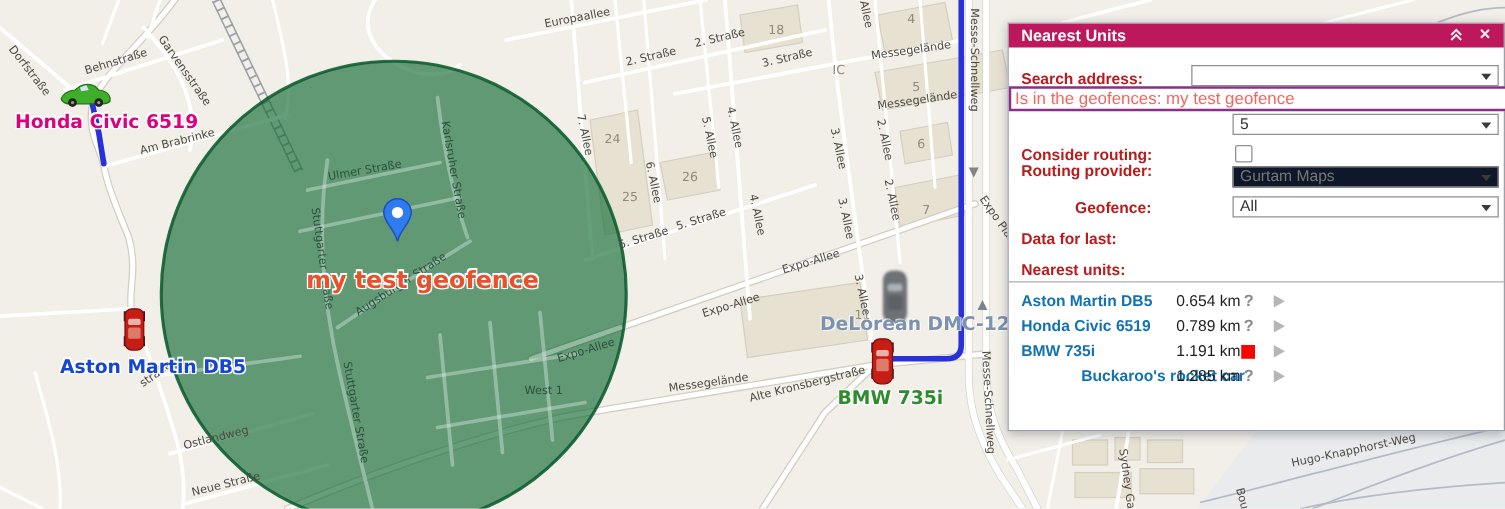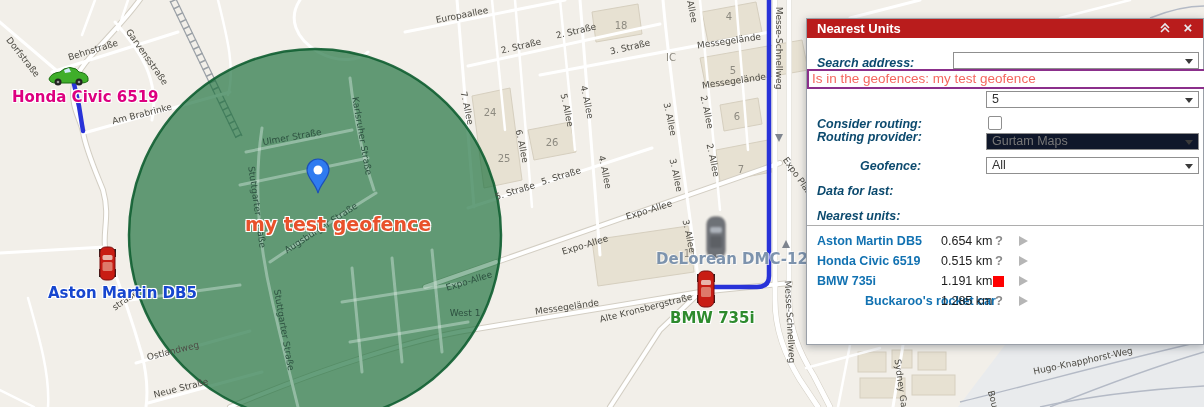--- a/index.html
+++ b/index.html
@@ -18,21 +18,21 @@
      text-shadow:-1px -1px 0 #fff,1px -1px 0 #fff,-1px 1px 0 #fff,1px 1px 0 #fff,0 0 2px #fff;}
 
   
   #panel{position:absolute;left:806px;top:18px;width:398px;height:327px;background:#fff;border:1px solid #9aa0a8;
      box-sizing:border-box;box-shadow:0 2px 8px rgba(40,50,60,.35);font-size:12.5px;}
   #panel-header{position:absolute;left:0;top:0;right:0;height:19px;background:#6b7787;color:#fff;
      font-weight:bold;font-size:13px;line-height:19px;padding-left:10px;}
   .hdr-ic{position:absolute;top:0;width:16px;height:19px;color:#e7eaee;text-align:center;cursor:pointer;}
   #collapse-ic{right:30px;}
   #close-ic{right:7px;font-size:15px;line-height:18px;}
-  .plabel{position:absolute;left:10px;font-weight:bold;color:#0c4a6e;white-space:nowrap;font-style:italic;}
+  .plabel{position:absolute;left:10px;font-weight:bold;color:#b91c1c;white-space:nowrap;}
   .combo{position:absolute;left:179px;width:213px;height:17px;border:1px solid #8f8f8f;background:#fff;box-sizing:border-box;cursor:pointer;}
   .combo .cval{position:absolute;left:5px;top:0;line-height:15px;font-size:12.5px;color:#333;white-space:nowrap;}
   .combo .caret{position:absolute;right:5px;top:6px;width:0;height:0;border-left:4px solid transparent;border-right:4px solid transparent;border-top:5px solid #3a3a3a;}
   .combo.disabled{background:#0f172a;}
   .combo.disabled .cval{color:#777;}
   #highlight-field{position:absolute;left:0;top:50px;width:392px;height:16px;border:2px solid #8b2f8b;background:#fff;
      color:#f4675f;font-size:13.5px;line-height:16px;padding-left:3px;white-space:nowrap;overflow:hidden;}
   #consider-checkbox{position:absolute;left:181px;top:97px;width:12px;height:12px;border:1px solid #8f8f8f;border-radius:2px;background:#fff;cursor:pointer;}
   .sep{position:absolute;left:0;right:0;height:1px;background:#adadad;}
   #units-list{position:absolute;left:0;top:212px;right:0;}
@@ -249,21 +249,21 @@
       <span class="st-label bldg" style="left: 737px; top: 116px; transform: translate(-50%, -50%) rotate(0deg);">6</span>
       <span class="st-label bldg" style="left: 741px; top: 169px; transform: translate(-50%, -50%) rotate(0deg);">7</span>
       <span class="st-label bldg" style="left: 671px; top: 57px; transform: translate(-50%, -50%) rotate(0deg);">IC</span>
       <span class="st-label" style="left: 729px; top: 41px; transform: translate(-50%, -50%) rotate(-8deg);">Messegelände</span>
       <span class="st-label" style="left: 734px; top: 81px; transform: translate(-50%, -50%) rotate(-8deg);">Messegelände</span>
       <span class="st-label" style="left: 567px; top: 307px; transform: translate(-50%, -50%) rotate(-8deg);">Messegelände</span>
       <span class="st-label" style="left: 779px; top: 48px; transform: translate(-50%, -50%) rotate(90deg);">Messe-Schnellweg</span>
       <span class="st-label" style="left: 790px; top: 322px; transform: translate(-50%, -50%) rotate(87deg);">Messe-Schnellweg</span>
       <span class="st-label" style="left: 799px; top: 178px; transform: translate(-50%, -50%) rotate(55deg);">Expo Plaza</span>
       <span class="st-label" style="left: 646px; top: 308px; transform: translate(-50%, -50%) rotate(-14deg);">Alte Kronsbergstraße</span>
-      <span class="st-label green" style="left: 465px; top: 313px; transform: translate(-50%, -50%) rotate(0deg);">West 1</span>
+      <span class="st-label green" style="left: 435px; top: 313px; transform: translate(-50%, -50%) rotate(0deg);">West 1</span>
       <span class="st-label green" style="left: 292px; top: 137px; transform: translate(-50%, -50%) rotate(-10deg);">Ulmer Straße</span>
       <span class="st-label green" style="left: 362px; top: 136px; transform: translate(-50%, -50%) rotate(80deg);">Karlsruher Straße</span>
       <span class="st-label green" style="left: 257px; top: 207px; transform: translate(-50%, -50%) rotate(82deg);">Stuttgarter Straße</span>
       <span class="st-label green" style="left: 284px; top: 330px; transform: translate(-50%, -50%) rotate(80deg);">Stuttgarter Straße</span>
       <span class="st-label green" style="left: 321px; top: 228px; transform: translate(-50%, -50%) rotate(-33deg);">Augsburger Straße</span>
       <span class="st-label" style="left: 173px; top: 351px; transform: translate(-50%, -50%) rotate(-14deg);">Ostlandweg</span>
       <span class="st-label" style="left: 181px; top: 388px; transform: translate(-50%, -50%) rotate(-14deg);">Neue Straße</span>
       <span class="st-label" style="left: 125px; top: 300px; transform: translate(-50%, -50%) rotate(-35deg);">straße</span>
       <span class="st-label" style="left: 1083px; top: 361px; transform: translate(-50%, -50%) rotate(-12deg);">Hugo-Knapphorst-Weg</span>
       <span class="st-label" style="left: 901px; top: 385px; transform: translate(-50%, -50%) rotate(82deg);">Sydney Gar</span>
@@ -273,21 +273,21 @@
   <div class="map-label-layer" id="vehicle-labels">
       <span class="veh-label" style="left: 12px; top: 88px; color: rgb(221, 0, 128);">Honda Civic 6519</span>
       <span class="veh-label" style="left: 48px; top: 284px; color: rgb(23, 70, 207);">Aston Martin DB5</span>
       <span class="veh-label" style="left: 670px; top: 309px; color: rgb(46, 139, 46);">BMW 735i</span>
       <span class="veh-label blurred" style="left: 656px; top: 250px; color: rgb(125, 147, 173);">DeLorean DMC-12</span>
     </div>
 
   <div id="geofence-label" style="left: 245px; top: 213px; color: rgb(232, 81, 43);">my test geofence</div>
 
   <div id="panel">
-    <div id="panel-header" style="background: #b91c1c;">
+    <div id="panel-header" style="background: #be185d;">
       <span>Nearest Units</span>
       <span class="hdr-ic" id="collapse-ic">
         <svg width="12" height="19" viewBox="0 0 12 19">
             <g stroke="#e7eaee" stroke-width="1.6" fill="none">
           <polyline points="2,9 6,5 10,9"></polyline>
               <polyline points="2,13 6,9 10,13"></polyline>
             </g>
           </svg>
       </span>
       <span class="hdr-ic" id="close-ic">×</span>
@@ -328,21 +328,21 @@
 
     <div id="units-list">
         <div class="unit-row">
           <span class="u-name" style="color: rgb(18, 114, 178);">Aston Martin DB5</span>
           <span class="u-dist">0.654 km</span>
           <span class="u-q">?</span>
           <span class="u-play"></span>
         </div>
         <div class="unit-row">
           <span class="u-name" style="color: rgb(18, 114, 178);">Honda Civic 6519</span>
-          <span class="u-dist">0.515 km</span>
+          <span class="u-dist">0.789 km</span>
           <span class="u-q">?</span>
           <span class="u-play"></span>
         </div>
         <div class="unit-row">
           <span class="u-name" style="color: rgb(18, 114, 178);">BMW 735i</span>
           <span class="u-dist">1.191 km</span>
           <span class="u-sq" style="background: rgb(255, 0, 0);"></span>
           <span class="u-play"></span>
         </div>
         <div class="unit-row">

